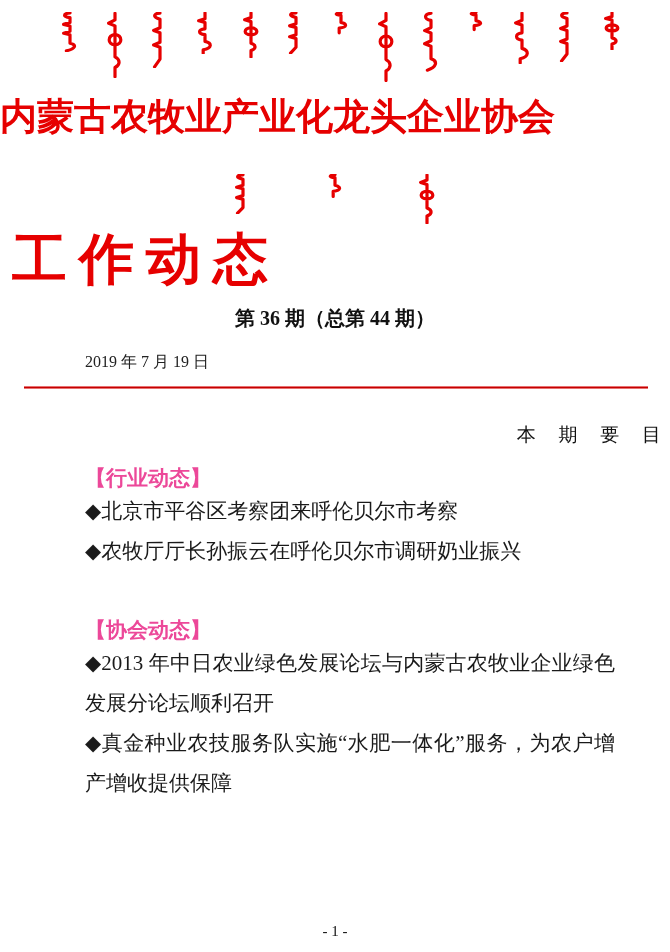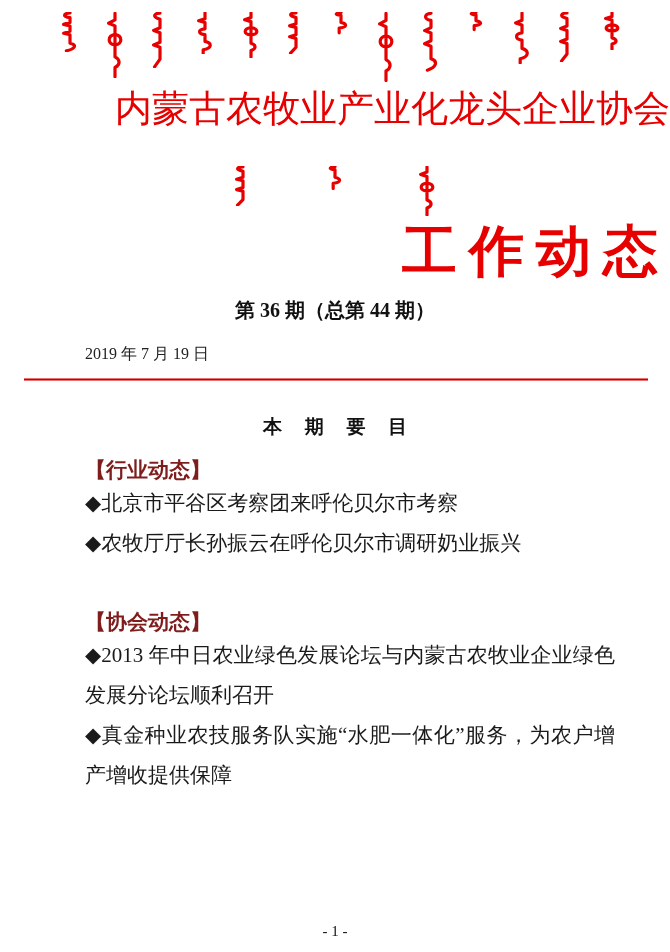--- a/index.html
+++ b/index.html
@@ -22,40 +22,40 @@
   .mg-glyph { display: block; }
   .mg-glyph path {
     stroke: #e60000;
     stroke-width: 3.2;
     fill: none;
     stroke-linecap: round;
     stroke-linejoin: round;
     vector-effect: non-scaling-stroke;
   }
   .org-name {
-    margin-top: 2px;
-    text-align: right;
+    margin-top: 10px;
+    text-align: left;
     font-size: 37px;
     line-height: 50px;
-    font-weight: normal;
+    font-weight: bold;
     color: #e60000;
     letter-spacing: 0px;
     white-space: nowrap;
   }
   .mg-row-sub {
     margin-top: 32px;
     height: 52px;
     display: flex;
     justify-content: center;
     align-items: flex-start;
     gap: 72px;
   }
   .main-title {
     margin-top: 4px;
-    text-align: right;
+    text-align: left;
     font-size: 55px;
     line-height: 60px;
     font-weight: 900;
     color: #e60000;
     letter-spacing: 12px;
     padding-left: 12px;
   }
   .issue-line {
     margin-top: 16px;
     text-align: center;
@@ -76,35 +76,35 @@
   .red-rule {
     margin: 14px 22px 0 24px;
     height: 3px;
     background: #c40000;
     border-top: 1px solid #e87070;
     border-bottom: 1px solid #e87070;
   }
   
   .toc-heading {
     margin-top: 34px;
-    text-align: center;
+    text-align: right;
     font-size: 19px;
     line-height: 24px;
-    font-weight: bold;
+    font-weight: normal;
     letter-spacing: 9px;
     padding-left: 9px;
     color: #111111;
   }
   .toc-section { margin: 0 55px 0 85px; width: 530px; }
   .toc-section-title {
     margin-top: 18px;
     font-size: 21px;
     line-height: 26px;
     font-weight: bold;
-    color: #7f1d1d;
+    color: #ec4899;
   }
   .toc-section.second .toc-section-title { margin-top: 46px; }
   .toc-item {
     font-size: 21px;
     line-height: 40px;
     color: #1a1a1a;
     text-align: justify;
   }
   
   .page-number {

